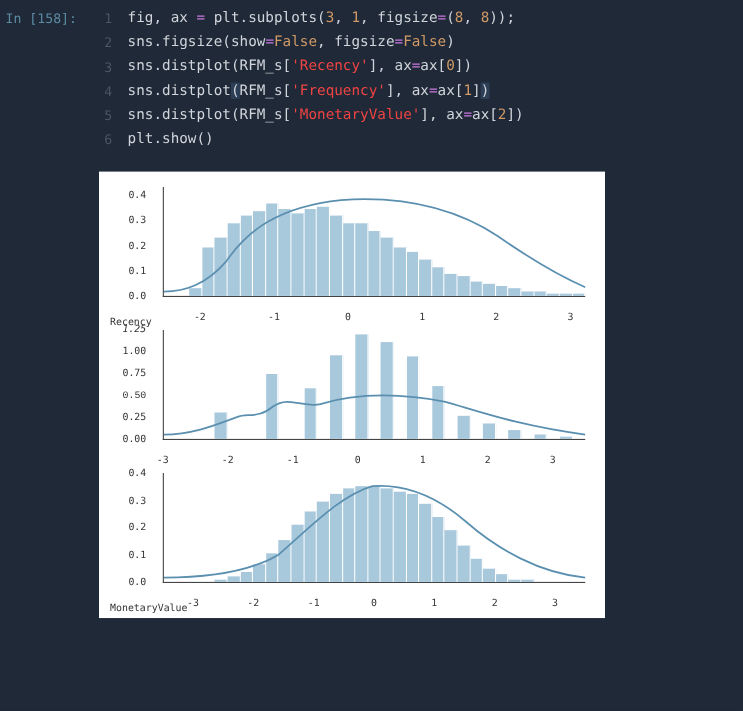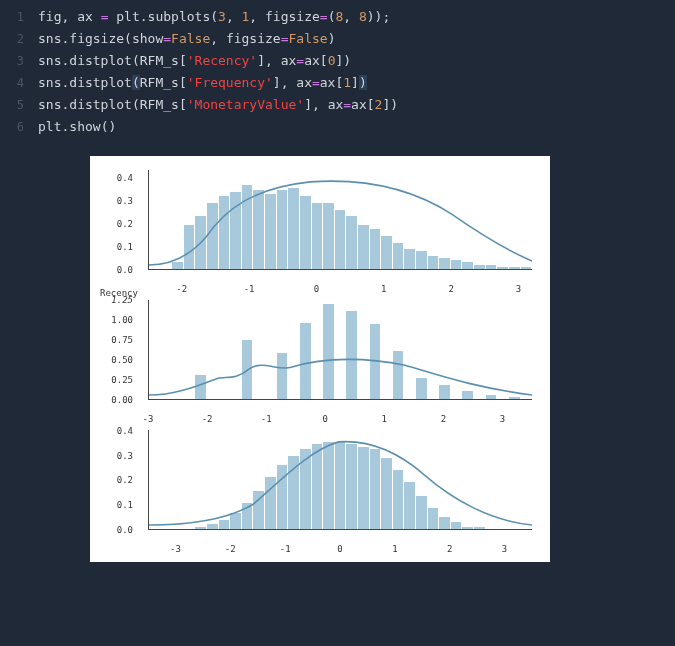--- a/index.html
+++ b/index.html
@@ -26,20 +26,21 @@
 .xlabel{position:absolute;left:0;right:0;bottom:-2px;text-align:left;font-size:9px;color:#333}
 .bars{position:absolute;inset:0;display:flex;align-items:flex-end}
 .bar{flex:1;background:#a8c8dc;margin:0;border-right:1px solid #fff}
 svg.kde{position:absolute;inset:0;width:100%;height:100%;overflow:visible}
 svg.kde path{fill:none;stroke:#5a8fb0;stroke-width:1.6}
 </style>
 </head>
 <body>
 
 <div class="cell">
+  <div class="prompt">In [158]:</div>
   <div class="code" id="code">
       <div class="line">
         <span class="lineno">1</span>
         <span class="code-text"><span class="n">fig</span><span class="p">, </span><span class="n">ax</span><span class="p"> </span><span class="k">=</span><span class="p"> </span><span class="n">plt</span><span class="p">.</span><span class="n">subplots</span><span class="p">(</span><span class="m">3</span><span class="p">, </span><span class="m">1</span><span class="p">, </span><span class="n">figsize</span><span class="k">=</span><span class="p">(</span><span class="m">8</span><span class="p">, </span><span class="m">8</span><span class="p">));</span></span>
       </div>
       <div class="line">
         <span class="lineno">2</span>
         <span class="code-text"><span class="n">sns</span><span class="p">.</span><span class="n">figsize</span><span class="p">(</span><span class="n">show</span><span class="k">=</span><span class="kc">False</span><span class="p">, </span><span class="n">figsize</span><span class="k">=</span><span class="kc">False</span><span class="p">)</span></span>
       </div>
       <div class="line">
@@ -117,21 +118,21 @@
         <span class="xtick" style="left: 61.4035%;">1</span>
         <span class="xtick" style="left: 78.9474%;">2</span>
         <span class="xtick" style="left: 96.4912%;">3</span>
       </div>
       <div class="xlabel">Recency</div>
     </div>
     <div class="chart">
       <div class="yticks">
         <span class="ytick" style="top: 100%;">0.00</span>
         <span class="ytick" style="top: 80.7692%;">0.25</span>
-        <span class="ytick" style="top: 61.5385%;">0.50</span>
+        <span class="ytick" style="top: 61.5385%; font-family: Liberation Mono, monospace;">0.50</span>
         <span class="ytick" style="top: 42.3077%;">0.75</span>
         <span class="ytick" style="top: 23.0769%;">1.00</span>
         <span class="ytick" style="top: 3.84615%; font-style: italic;">1.25</span>
       </div>
       <div class="plot-area">
         <div class="bars">
           <div class="bar" style="height: 0%;"></div>
           <div class="bar" style="height: 0%;"></div>
           <div class="bar" style="height: 0%;"></div>
           <div class="bar" style="height: 0%;"></div>
@@ -229,14 +230,15 @@
       </div>
       <div class="xticks">
         <span class="xtick" style="left: 7.14286%;">-3</span>
         <span class="xtick" style="left: 21.4286%;">-2</span>
         <span class="xtick" style="left: 35.7143%;">-1</span>
         <span class="xtick" style="left: 50%;">0</span>
         <span class="xtick" style="left: 64.2857%;">1</span>
         <span class="xtick" style="left: 78.5714%;">2</span>
         <span class="xtick" style="left: 92.8571%;">3</span>
       </div>
+      <div class="xlabel">MonetaryValue</div>
     </div>
   </div>
 
 </body></html>

